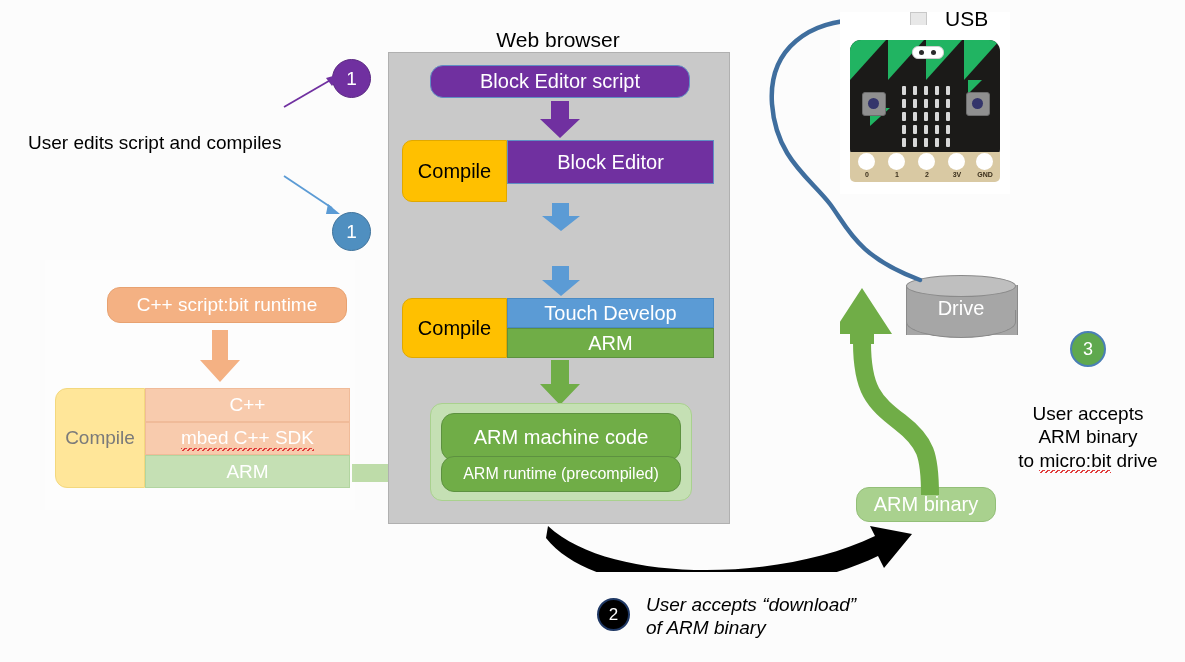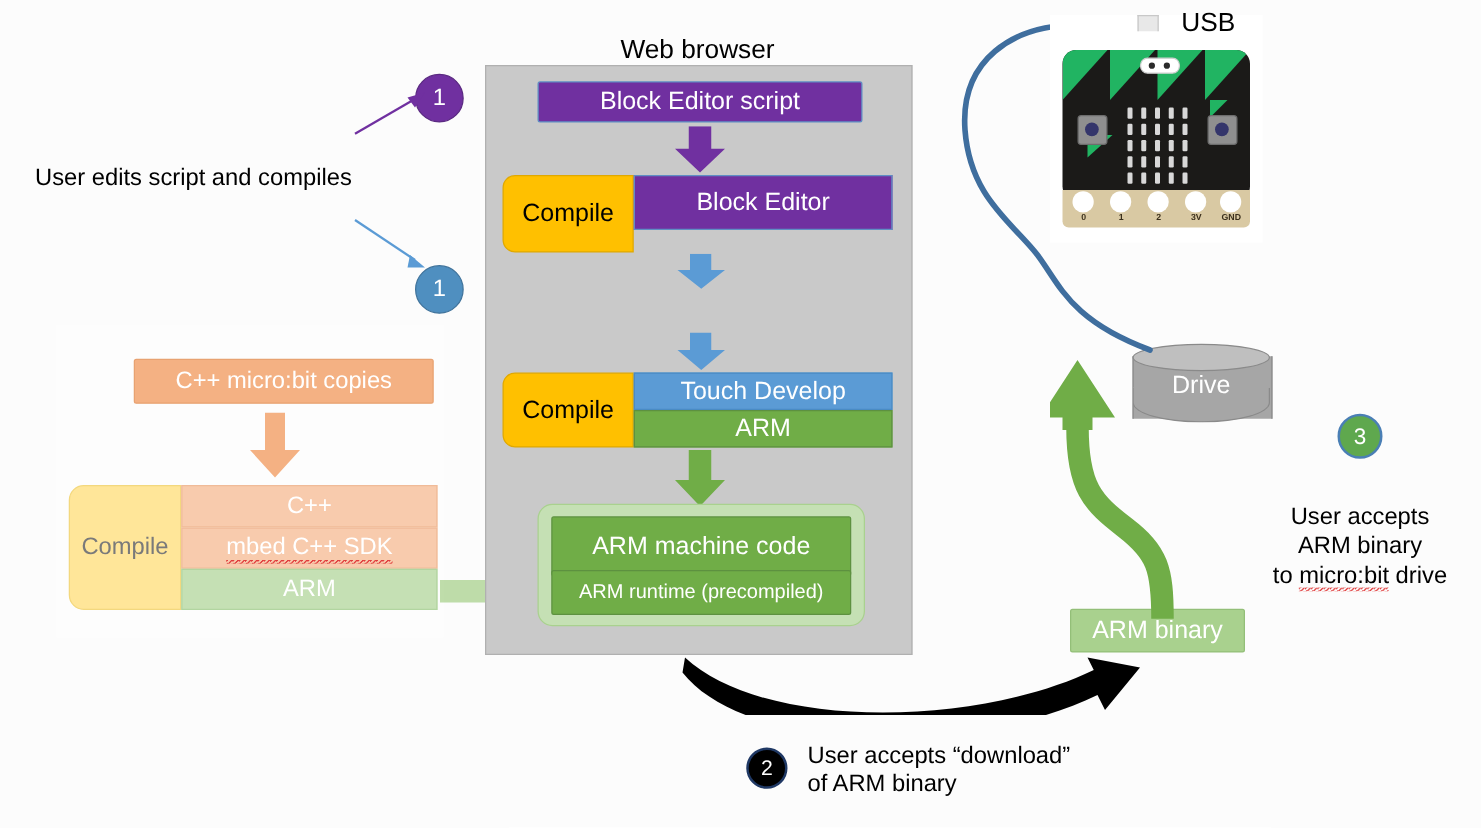--- a/index.html
+++ b/index.html
@@ -22,21 +22,21 @@
   .box {
     position: absolute;
     display: flex;
     align-items: center;
     justify-content: center;
     box-sizing: border-box;
     text-align: center;
     line-height: 1.05;
     white-space: nowrap;
   }
-  .rnd  { border-radius: 2px; }
+  .rnd  { border-radius: 13px; }
   .rnd-lg { border-radius: 12px; }
 
   .purple { background: #7030a0; color: #ffffff; border: 1px solid #5f8ec4; }
   .blue   { background: #5b9bd5; color: #ffffff; border: 1px solid #4a8bc4; }
   .green  { background: #70ad47; color: #ffffff; border: 1px solid #5d9140; }
   .gold   { background: #ffc000; color: #000000; border: 1px solid #e0a800; }
   .greenlite { background: #a9d18e; color: #ffffff; border: 1px solid #93bf78; }
 
   
   #browser-panel {
@@ -178,21 +178,21 @@
   }
   #usb-label { left: 945px; top: 6px; font-size: 21px; }
 </style>
 </head>
 <body>
 
 <div id="stage">
 
   <div class="abs faded" id="cpp-panel">
     <div class="box rnd peach" style="left:62px; top:27px; width:240px; height:36px; font-size:19px;">
-      <span>C++ micro:bit copies</span>
+      <span>C++ script:bit runtime</span>
     </div>
 
     <svg class="blockarrow" style="left:153px; top:70px;" width="44" height="54" viewBox="0 0 44 54">
       <polygon points="14,0 30,0 30,30 42,30 22,52 2,30 14,30" fill="#f4b183"></polygon>
     </svg>
 
     <div class="stack-row yellow-lite" style="left:10px; top:128px; width:90px; height:100px;
          border-radius:12px 0 0 12px; font-size:19px;">
       <span>Compile</span>
     </div>
@@ -287,21 +287,21 @@
   </div>
 
   <svg class="blockarrow" style="left:540px; top:512px;" width="380" height="60" viewBox="0 0 380 60">
     <path d="M8,14 C 70,72 240,70 335,24 L 330,14 L 372,22 L 344,56 L 338,44
              C 240,92 58,92 6,26 Z" fill="#000000"></path>
   </svg>
 
   <div class="circle circle-black" style="left:597px; top:598px; width:33px; height:33px; font-size:17px;">
     <span>2</span>
   </div>
-  <div class="caption" style="left:646px; top:593px;">
+  <div class="caption" style="left:646px; top:593px;font-style:italic;">
     <div>User accepts “download”</div>
     <div>of ARM binary</div>
   </div>
 
   <div class="box rnd greenlite" style="left:856px; top:487px; width:140px; height:35px; font-size:20px;">
     <span>ARM binary</span>
   </div>
 
   <svg class="blockarrow" style="left:840px; top:270px;" width="130" height="230" viewBox="0 0 130 230">
     <path d="M90,225 C 90,185 86,172 60,152 C 34,132 22,120 22,72" stroke="#70ad47" stroke-width="18" fill="none" stroke-linecap="butt"></path>

